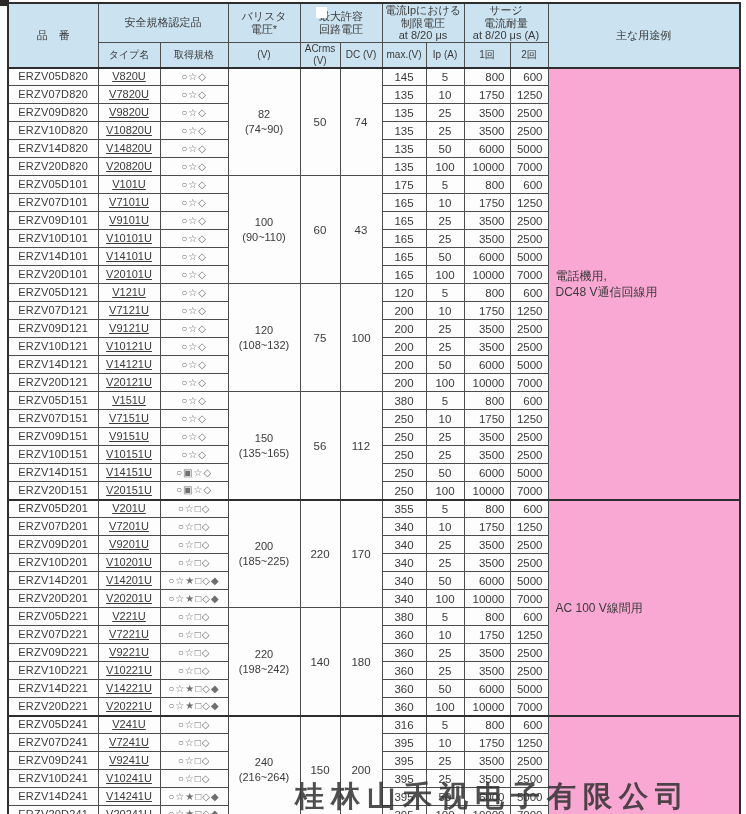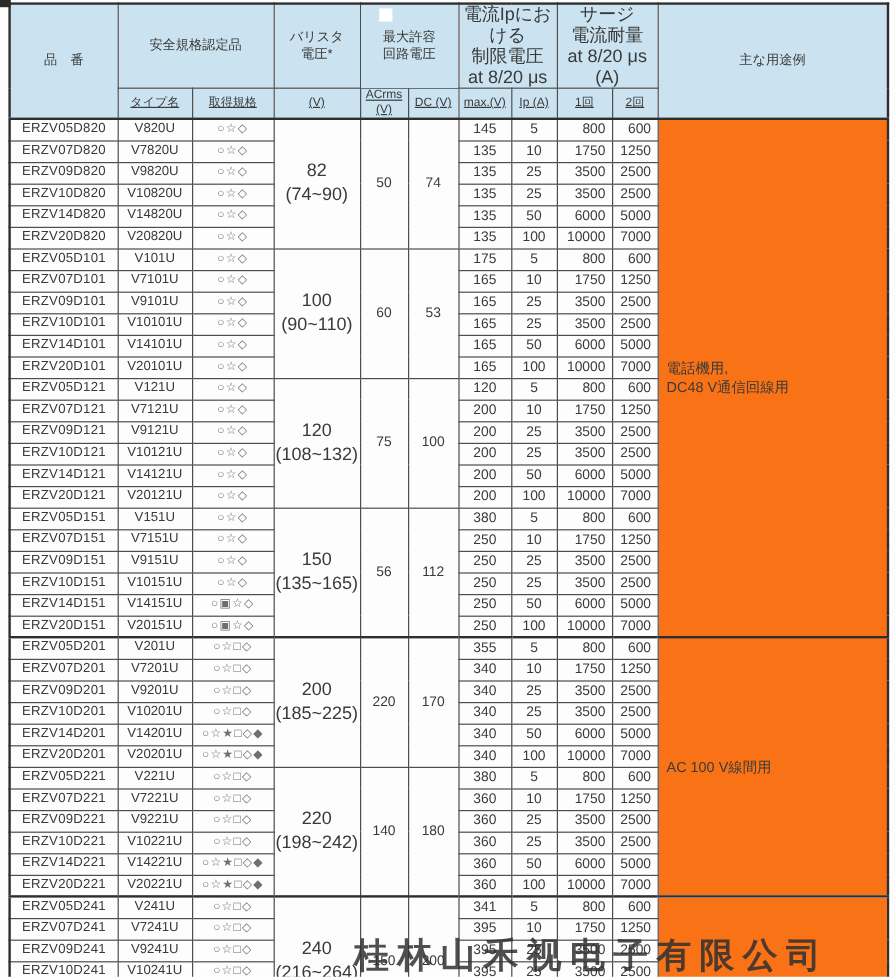--- a/index.html
+++ b/index.html
@@ -21,39 +21,39 @@
     text-align:center; vertical-align:middle;
     overflow:hidden;
   }
   thead th {
     background:#cbe3f0;
     font-weight:normal;
     font-size:11px; line-height:1.2;
     white-space:pre-line;
   }
   thead tr.h1 { height:39px; }
-  thead tr.h2 { height:17px;text-decoration:underline; }
+  thead tr.h2 { height:17px; }
   thead tr.h2 th { font-size:10px; }
   thead { border-bottom:2px solid #2e2e2e; }
-  th.small3 { font-size:15px; line-height:1.15; }
+  th.small3 { font-size:11px; line-height:1.15; }
   th.hsub-narrow { font-size:9px; }
   th.relpos { position:relative; }
   .patch { position:absolute; top:3px; left:calc(50% - 25px); width:11px; height:11px; background:#fff; }
   tbody tr { height:18px; }
   tbody td { font-size:11px; line-height:1.05; background:transparent; }
   td.c-part { font-size:11px; letter-spacing:0.2px;margin-left:16px; }
-  td.c-type { font-size:11px; }
+  td.c-type { font-size:11px;text-decoration:underline; }
   td.c-marks { font-size:10px; color:#6f6f6f; letter-spacing:1px; }
-  td.c-volt { font-size:15px; white-space:pre-line; line-height:1.35; }
+  td.c-volt { font-size:11px; white-space:pre-line; line-height:1.35; }
   td.c-num { font-size:11.5px; }
   td.c-s { font-size:11.5px; text-align:right; padding-right:5px; }
   td.c-app {
     text-align:left; padding-left:7px;
     font-size:12px; line-height:1.35;
-    white-space:pre-line; background:#f97316;
+    white-space:pre-line; background:#f9a8d4;
   }
   tr.thick-bottom, tr.thick-bottom > td { border-bottom:2px solid #2e2e2e; }
   td.sep { border-bottom:2px solid #2e2e2e; }
   td.cut { position:relative; }
   td.cut .cell-text { position:absolute; left:7px; bottom:-7px; white-space:nowrap; }
   .watermark {
     position:absolute; left:295px; top:777px; z-index:5;
     font-size:29px; font-weight:bold; letter-spacing:7px;
     color:rgba(48,48,48,0.85); white-space:nowrap;
     pointer-events:none;
@@ -167,21 +167,21 @@
         <td class="c-s"><span class="cell-text">10000</span></td>
         <td class="c-s"><span class="cell-text">7000</span></td>
       </tr>
       <tr>
         <td class="c-part"><span class="cell-text">ERZV05D101</span></td>
         <td class="c-type"><span class="cell-text">V101U</span></td>
         <td class="c-marks"><span class="cell-text">○☆◇</span></td>
         <td class="c-volt" rowspan="6"><span class="cell-text">100
 (90~110)</span></td>
         <td class="c-num" rowspan="6"><span class="cell-text">60</span></td>
-        <td class="c-num" rowspan="6"><span class="cell-text">53</span></td>
+        <td class="c-num" rowspan="6"><span class="cell-text">43</span></td>
         <td class="c-num"><span class="cell-text">175</span></td>
         <td class="c-num"><span class="cell-text">5</span></td>
         <td class="c-s"><span class="cell-text">800</span></td>
         <td class="c-s"><span class="cell-text">600</span></td>
       </tr>
       <tr>
         <td class="c-part"><span class="cell-text">ERZV07D101</span></td>
         <td class="c-type"><span class="cell-text">V7101U</span></td>
         <td class="c-marks"><span class="cell-text">○☆◇</span></td>
         <td class="c-num"><span class="cell-text">165</span></td>
@@ -459,21 +459,21 @@
         <td class="c-s"><span class="cell-text">7000</span></td>
       </tr>
       <tr>
         <td class="c-part"><span class="cell-text">ERZV05D241</span></td>
         <td class="c-type"><span class="cell-text">V241U</span></td>
         <td class="c-marks"><span class="cell-text">○☆□◇</span></td>
         <td class="c-volt" rowspan="6"><span class="cell-text">240
 (216~264)</span></td>
         <td class="c-num" rowspan="6"><span class="cell-text">150</span></td>
         <td class="c-num" rowspan="6"><span class="cell-text">200</span></td>
-        <td class="c-num"><span class="cell-text">341</span></td>
+        <td class="c-num"><span class="cell-text">316</span></td>
         <td class="c-num"><span class="cell-text">5</span></td>
         <td class="c-s"><span class="cell-text">800</span></td>
         <td class="c-s"><span class="cell-text">600</span></td>
         <td class="c-app cut" rowspan="6"><span class="cell-text">AC 100～200 V線間用</span></td>
       </tr>
       <tr>
         <td class="c-part"><span class="cell-text">ERZV07D241</span></td>
         <td class="c-type"><span class="cell-text">V7241U</span></td>
         <td class="c-marks"><span class="cell-text">○☆□◇</span></td>
         <td class="c-num"><span class="cell-text">395</span></td>

